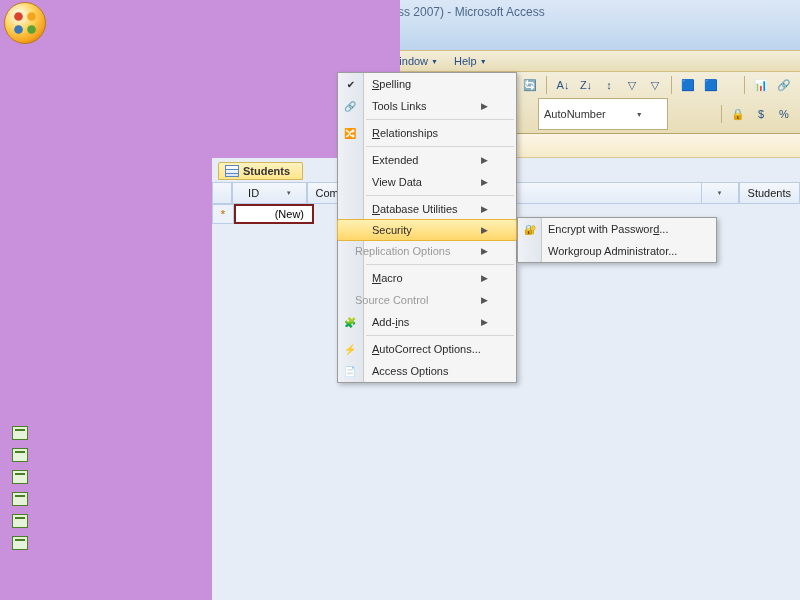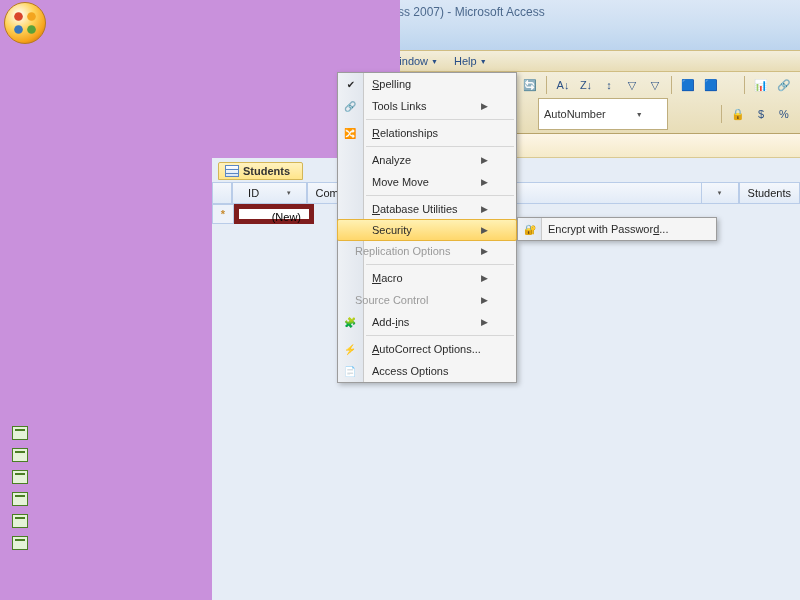--- a/index.html
+++ b/index.html
@@ -62,21 +62,21 @@
 .ic.frm::before{content:"";position:absolute;top:0;left:0;right:50%;bottom:0;background:#c991dc;}
 .ic.rpt { background:#e5f3d8; border:1px solid #4a7e24; position:relative;}
 .ic.rpt::before{content:"";position:absolute;top:2px;left:2px;right:2px;height:2px;background:#4a7e24;}
 
 .content { flex:1; background:#e6edf6; position:relative; overflow:hidden;}
 .tabdoc { position:absolute; left:6px; top:4px; background: linear-gradient(#fff2bf,#ffe58a); border:1px solid #d3b657; padding:2px 12px 2px 6px; border-radius:2px 2px 0 0; display:flex; align-items:center; gap:4px; color:#333; font-weight:bold;}
 .sheet { position:absolute; left:0; top:24px; right:0; height:22px; display:flex; background:#f1f5fb;}
 .colhd { border:1px solid #b9cce8; padding:3px 8px; background: linear-gradient(#f4f7fc,#e2ebf7); color:#1a1a1a; display:flex; align-items:center; gap:28px;}
 .colhd .da{ font-size:7px; color:#555;}
 .rowhd { position:absolute; left:0; top:46px; width:22px; height:20px; background:#edf2fa; border:1px solid #b9cce8; display:flex; align-items:center; justify-content:center; color:#c68a2e; font-weight:bold;}
-.cell { position:absolute; left:22px; top:46px; height:20px; border:5px solid #7f1d1d; padding:2px 8px; background:#fff; text-align:right;}
+.cell { position:absolute; left:22px; top:46px; height:20px; border:2px solid #7f1d1d; padding:2px 8px; background:#fff; text-align:right;}
 
 
 .ddmenu { position:absolute; background:#f5f5f5; border:1px solid #9c9c9c; box-shadow:2px 2px 5px rgba(0,0,0,.25); z-index:50;}
 .ddmenu .gutter{ position:absolute; left:0; top:0; bottom:0; width:26px; background: linear-gradient(90deg,#eef1f5,#e2e7ee); border-right:1px solid #c9c9c9;}
 .dditem { position:relative; padding:4px 28px 4px 34px; color:#2a2a2a; display:flex; justify-content:space-between; align-items:center; cursor:pointer; min-height:22px;}
 .dditem.dim { color:#9a9a9a;padding-left:17px;}
 .dditem .sub{ font-size:9px; color:#555;}
 .dditem.hl { background: linear-gradient(#fff1b3,#ffd76b); border:1px solid #e7b43b; margin:-1px; border-radius:2px;}
 .dditem .ic2 { position:absolute; left:5px; width:16px; height:16px; display:flex; align-items:center; justify-content:center; font-size:10px;}
 .ddsep { height:1px; background:#d6d6d6; margin:2px 2px 2px 28px;}
@@ -346,25 +346,25 @@
       <span>Tools Links</span>
       <span class="sub">▶</span>
     </div>
   <div class="ddsep"></div>
   <div class="dditem">
       <span class="ic2">🔀</span>
       <span><u>R</u>elationships</span>
     </div>
   <div class="ddsep"></div>
   <div class="dditem">
-      <span>Analyze</span>
-      <span class="sub">▶</span>
-    </div>
-  <div class="dditem">
-      <span>Move Move</span>
+      <span>Extended</span>
+      <span class="sub">▶</span>
+    </div>
+  <div class="dditem">
+      <span>View Data</span>
       <span class="sub">▶</span>
     </div>
   <div class="ddsep"></div>
   <div class="dditem">
       <span><u>D</u>atabase Utilities</span>
       <span class="sub">▶</span>
     </div>
   <div class="dditem hl">
       <span>Security</span>
       <span class="sub">▶</span>
@@ -397,13 +397,16 @@
       <span>Access Options</span>
     </div>
 </div>
 
 <div class="ddmenu menu2">
   <div class="gutter" style="width:24px"></div>
   <div class="dditem">
       <span class="ic2">🔐</span>
       <span>Encrypt with Passwor<u>d</u>...</span>
     </div>
+  <div class="dditem">
+      <span>Workgroup Administrator...</span>
+    </div>
 </div>
 
 </body></html>

